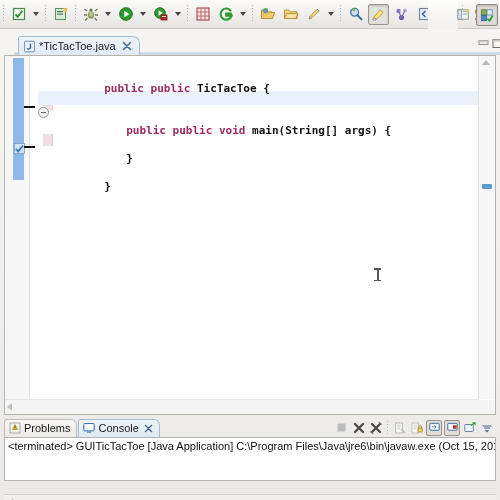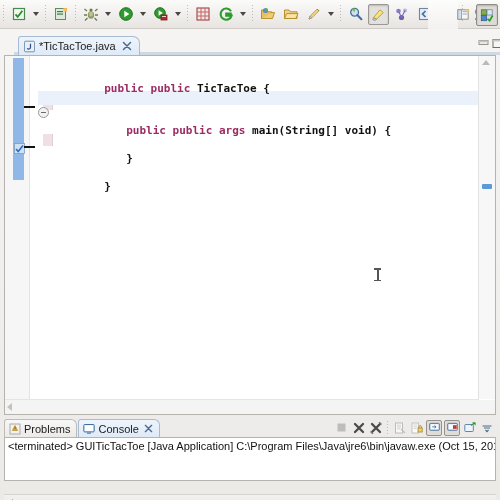--- a/index.html
+++ b/index.html
@@ -193,21 +193,21 @@
   .cursor-ibeam i {
     position:absolute; left:3px; top:0; width:1.5px;height:13px;background:#555;
   }
 
   
   .bottom-wrap {
     position:absolute; left:4px; top:418px; width:492px; height:78px;
   }
   .btabrow {
     position:absolute; left:0; top:0; width:492px; height:19px;
-    display:flex; align-items:flex-end;
+    display:flex; align-items:center;
   }
   .btab {
     height:18px; display:flex; align-items:center;
     padding:0 6px 0 4px; margin-right:1px;
     background: linear-gradient(180deg,#f7f7f6 0%,#eceae7 100%);
     border:1px solid #bfbbb6; border-bottom:none;
     border-radius:3px 6px 0 0; box-sizing:border-box;
   }
   .btab.active {
     background: linear-gradient(180deg,#eef4fb 0%,#dfeaf7 100%);
@@ -492,21 +492,21 @@
       </div>
 
       <div class="code-area">
         <div class="hl-line" style="top: 35px;"></div>
 
         <div class="cline" style="top:12px; left:0px;">
           <span class="kw">public</span><span class="pl"> </span><span class="kw">public</span><span class="pl"> TicTacToe {</span>
         </div>
 
         <div class="cline" style="top:54px; left:22px;">
-          <span class="kw">public</span><span class="pl"> </span><span class="kw">public</span><span class="pl"> </span><span class="kw">args</span><span class="pl"> main(String[] void) {</span>
+          <span class="kw">public</span><span class="pl"> </span><span class="kw">public</span><span class="pl"> </span><span class="kw">void</span><span class="pl"> main(String[] args) {</span>
         </div>
 
         <div class="cline" style="top:82px; left:22px;">
           <span class="pl">}</span>
         </div>
 
         <div class="cline" style="top:110px; left:0px;">
           <span class="pl">}</span>
         </div>
 

